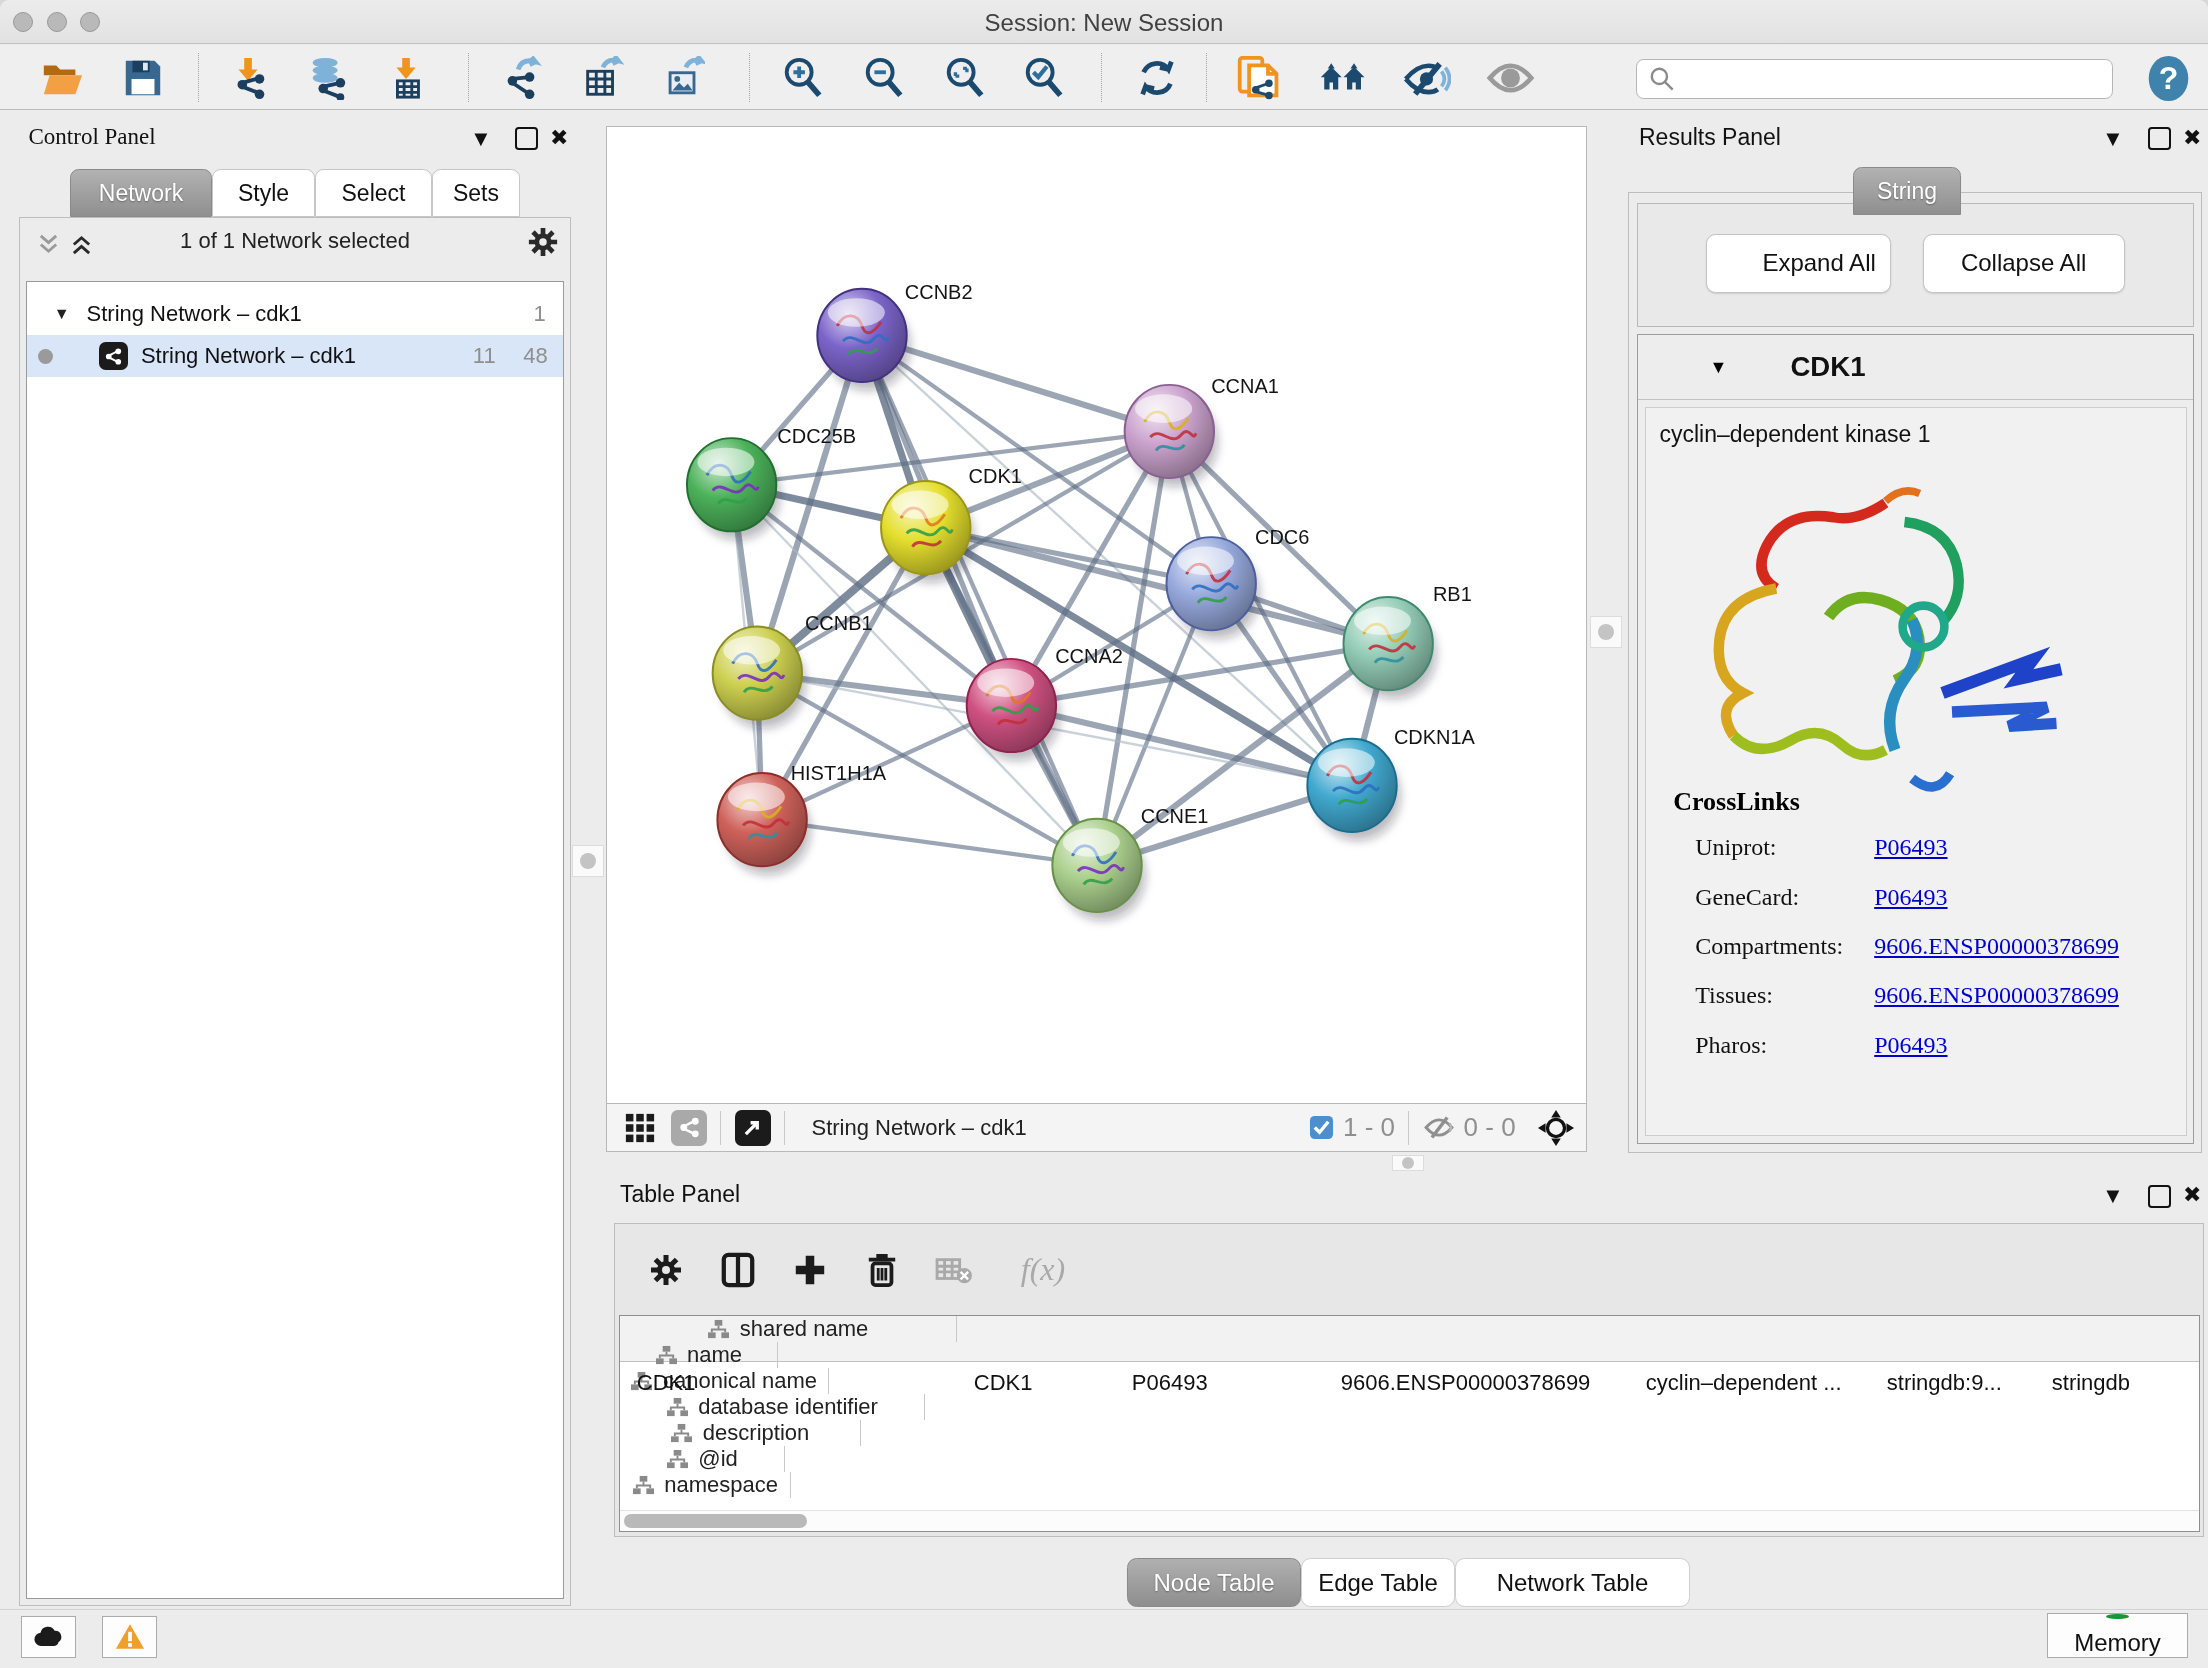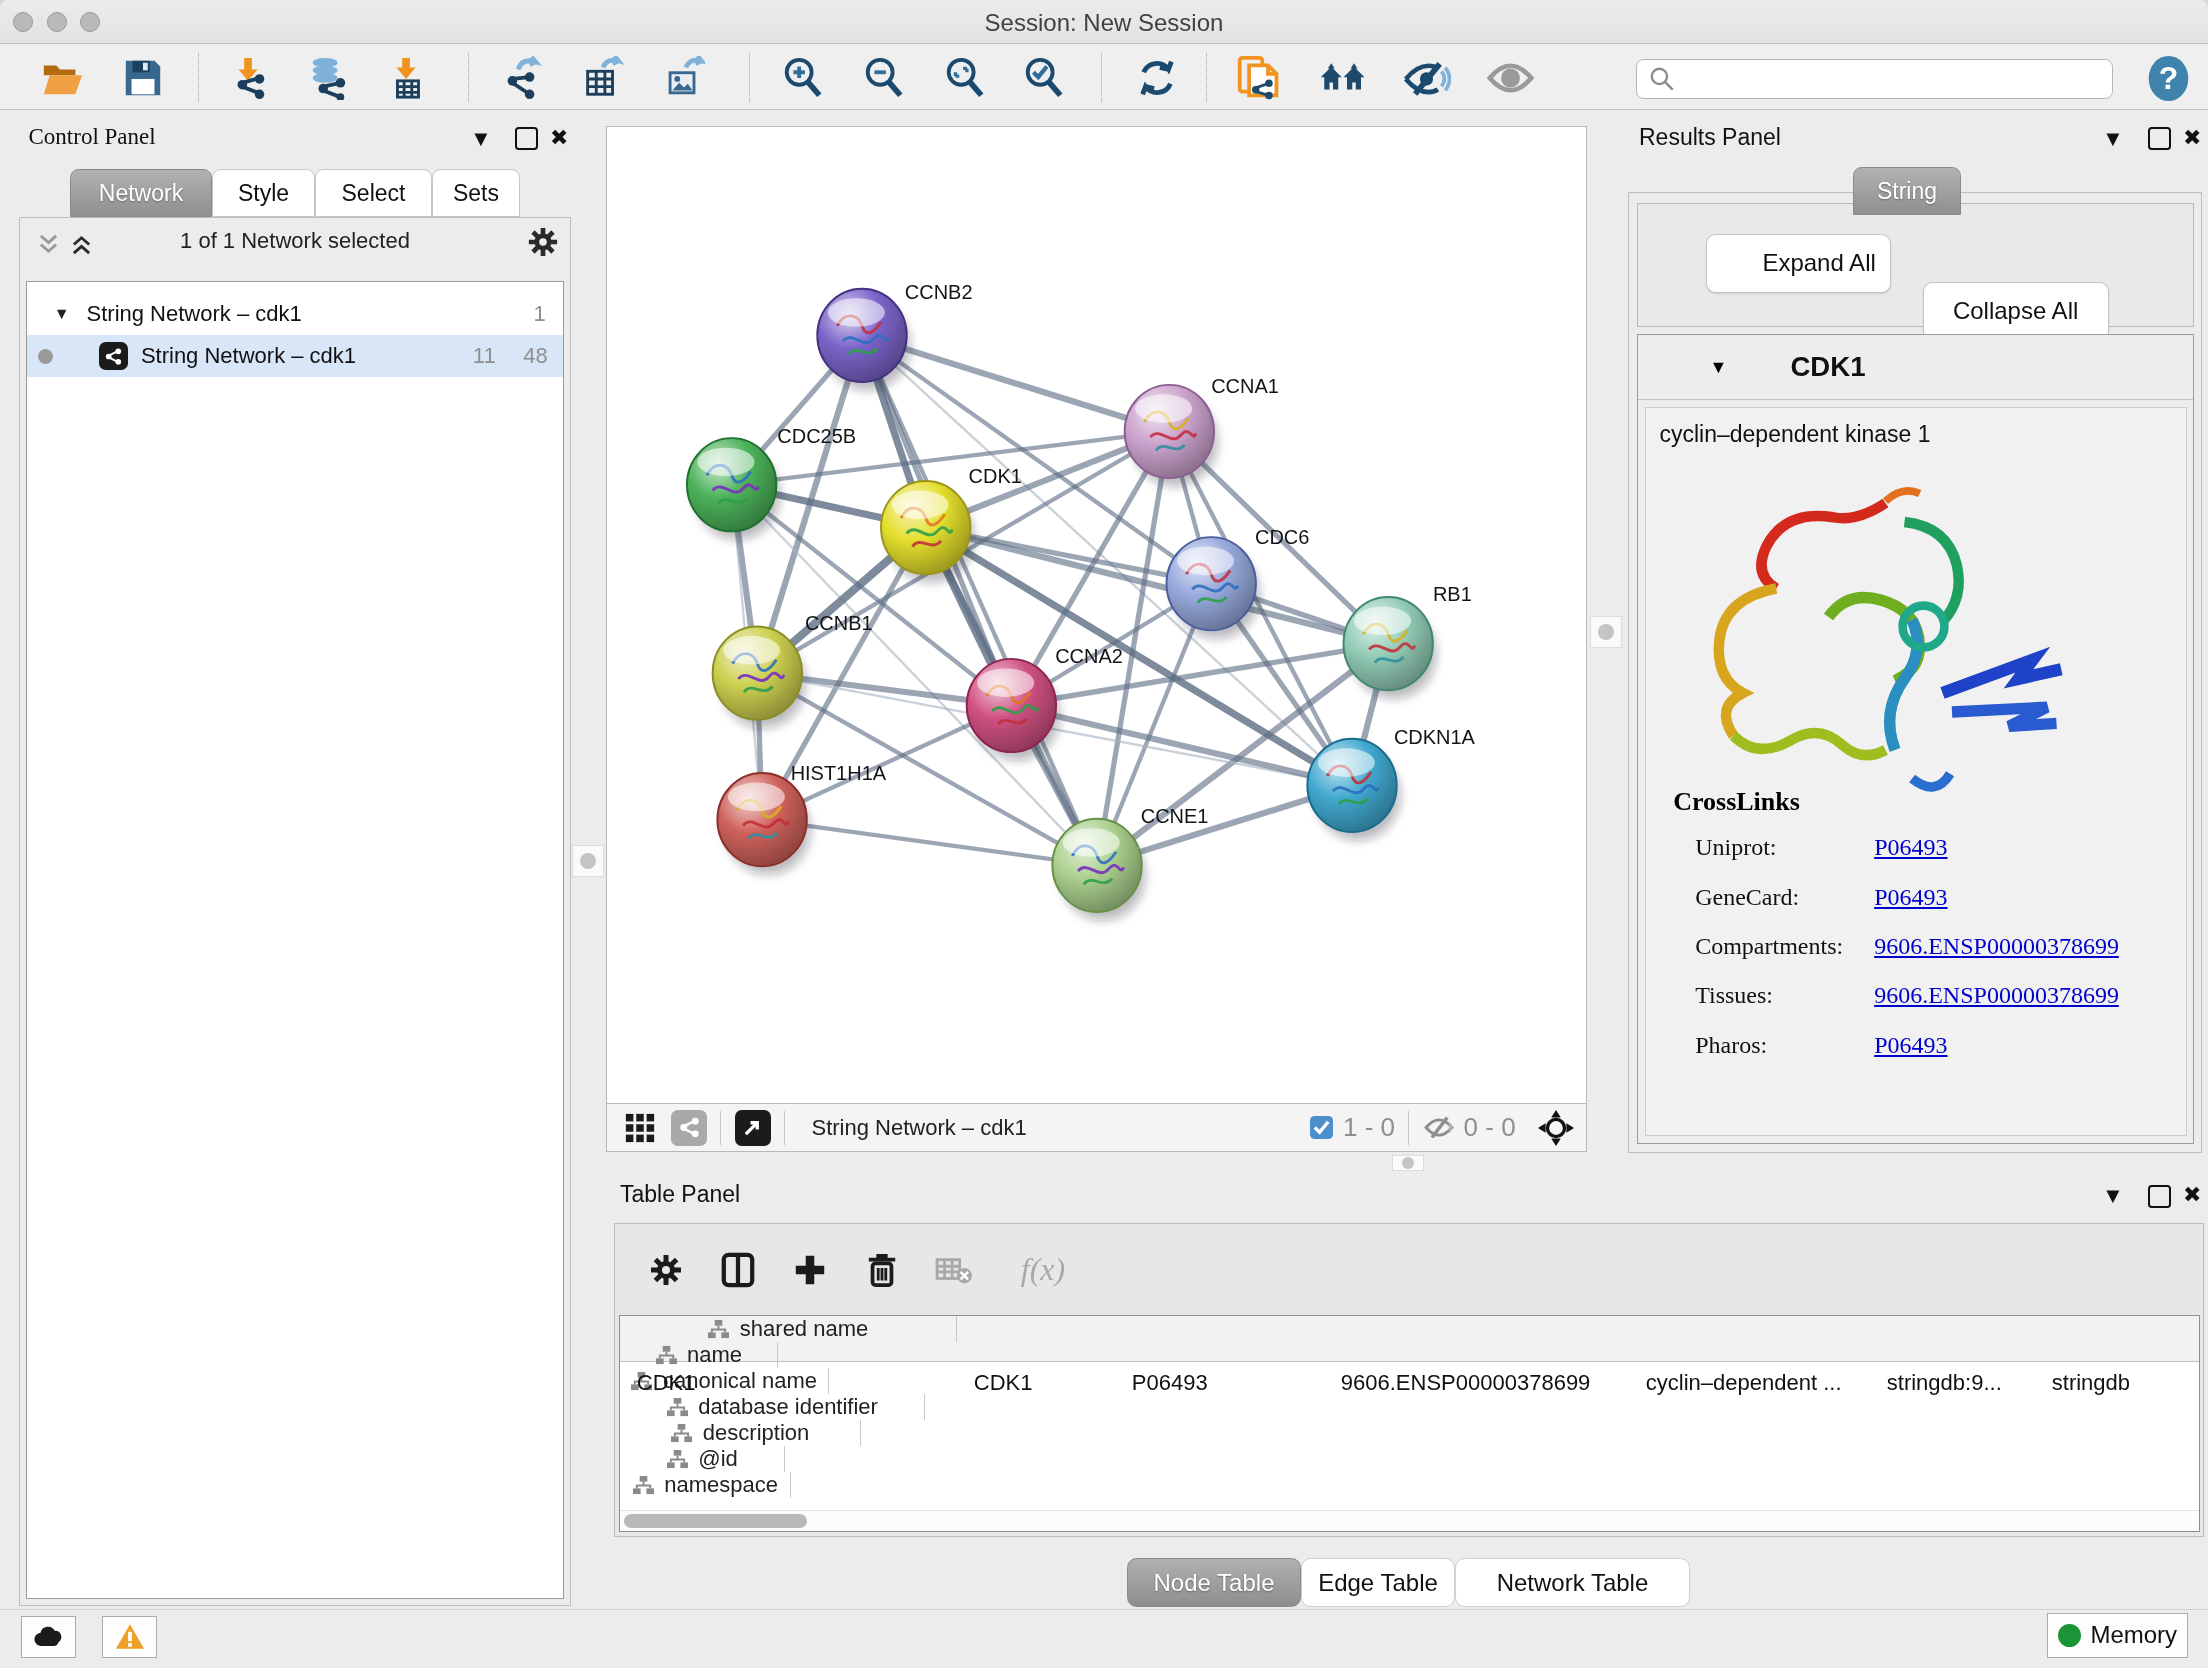--- a/index.html
+++ b/index.html
@@ -660,21 +660,21 @@
   <div class="panel-title" style="left:1639px; top:124px;">Results Panel</div>
   <div class="pctl" style="left:2102px; top:126px;">▼</div>
   <div class="pctl square" style="left:2148px; top:127px;"></div>
   <div class="pctl" style="left:2183px; top:125px; font-weight:bold;">✖</div>
 
   <div class="tab sel" style="left:1853px; top:167px; width:108px; z-index:3;">String</div>
 
   <div class="rp-pane">
     <div class="rp-buttons">
       <div class="rbtn" style="left:68px; width:185px;padding-left:42px;">Expand All</div>
-      <div class="rbtn" style="left:285px; width:186px;margin-top:48px;">Collapse All</div>
+      <div class="rbtn" style="left:285px; width:202px;">Collapse All</div>
     </div>
     <div class="rp-content">
       <div class="rp-gene-row">
         <span style="margin-left:72px; font-size:18px;">▼</span>
         <span class="rp-gene" style="margin-left:63px">CDK1</span>
       </div>
       <div class="rp-sub">
         <div class="rp-desc">cyclin–dependent kinase 1</div>
         <svg width="399" height="380" viewBox="0 0 420 400" style="position:absolute; left:40px; top:57px;" fill="none">
           <path d="M210 40 q-30 20 -55 15 q-50 -8 -70 30 q-15 30 10 45" stroke="#d42a1e" stroke-width="11"></path>
@@ -860,20 +860,20 @@
           <path d="M9 22 a7 7 0 0 1 -1 -14 a8 8 0 0 1 15 -2 a6.5 6.5 0 0 1 4 12 q-1 4 -5 4z" fill="#1b1b1b"></path>
         </svg>
     </div>
     <div class="sbtn" style="left:102px; width:55px;">
       <svg width="30" height="27" viewBox="0 0 32 28">
           <path d="M16 1 L31 27 H1z" fill="#efa02a"></path>
           <rect x="14" y="9" width="4" height="10" fill="#fff"></rect>
           <rect x="14" y="21" width="4" height="4" fill="#fff"></rect>
         </svg>
     </div>
-    <div class="sbtn" style="left:2047px; top:2.9px; width:141px; height:45px;">
+    <div class="sbtn" style="left:2047px; top:2.9px; width:141px; height:45px;flex-direction:column;">
       <span class="mem-dot"></span>
       <span class="mem-label">Memory</span>
     </div>
   </div>
 
 </div>
 
 
 </body></html>

